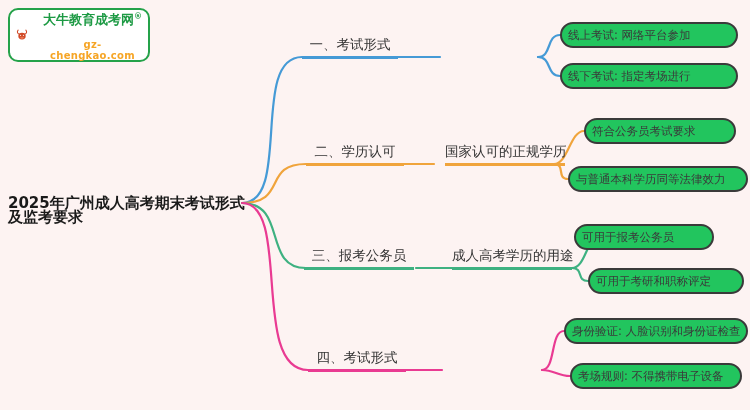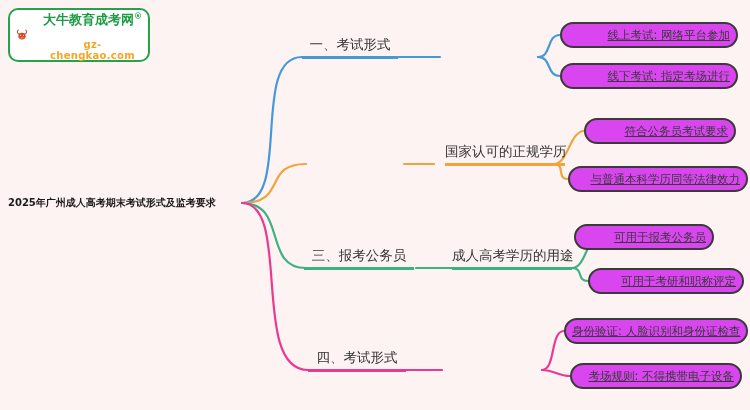--- a/index.html
+++ b/index.html
@@ -16,35 +16,35 @@
 
   
   .logo{position:absolute;left:8px;top:8px;width:142px;height:54px;background:#fff;
         border:2px solid #25a24a;border-radius:10px;display:flex;align-items:center;
         padding:0 6px;box-sizing:border-box;gap:15px;}
   .logo-name{color:#1d9a44;font-weight:bold;font-size:13px;line-height:15px;white-space:nowrap;}
   .logo-name sup{font-size:8px;}
   .logo-domain{color:#f6a525;font-size:10px;font-weight:bold;margin-top:12px;letter-spacing:.3px;text-align:center;}
 
   
-  .central{position:absolute;left:8px;top:196px;width:238px;font-size:10px;font-weight:bold;
+  .central{position:absolute;left:8px;top:196px;width:238px;font-size:15px;font-weight:bold;
            color:#1a1a1a;line-height:14px;}
 
   
   .node{position:absolute;text-align:center;font-size:13.5px;color:#333;line-height:17px;
         padding-bottom:3px;border-bottom:3px solid;white-space:nowrap;box-sizing:border-box;}
   .bd-b0{border-color:#459ad6;}
   .bd-b1{border-color:#f0a43c;}
   .bd-b2{border-color:#3eb181;}
   .bd-b3{border-color:#e93a92;}
 
   
-  .leaf{position:absolute;height:26px;line-height:23px;background:#d946ef;border:2px solid;
-        border-radius:14px;text-align:right;font-size:11.5px;color:#3a3a3a;
-        padding:0 6px;white-space:nowrap;overflow:hidden;box-sizing:border-box;text-decoration:underline;}
+  .leaf{position:absolute;height:26px;line-height:23px;background:#22c55e;border:2px solid;
+        border-radius:14px;text-align:left;font-size:11.5px;color:#3a3a3a;
+        padding:0 6px;white-space:nowrap;overflow:hidden;box-sizing:border-box;}
 </style>
 </head>
 <body>
 
 <div class="stage">
 
   <svg class="links" width="750" height="410" viewBox="0 0 750 410">
 
     <path class="st-b0" d="M 242 203 C 292 203 250 57 302 57"></path>
     <path class="st-b1" d="M 242 203 C 288 203 262 164 306 164"></path>
@@ -80,20 +80,21 @@
       <div class="logo-domain">gz-chengkao.com</div>
     </div>
   </div>
 
   <div class="central">2025年广州成人高考期末考试形式及监考要求</div>
 
   <div class="node bd-b0" style="left:302px;top:36px;width:96px">一、考试形式</div>
   <div class="leaf bd-b0" style="left:560px;top:22px;width:178px">线上考试: 网络平台参加</div>
   <div class="leaf bd-b0" style="left:560px;top:63px;width:178px">线下考试: 指定考场进行</div>
 
+  <div class="node bd-b1" style="left:306px;top:143px;width:98px">二、学历认可</div>
   <div class="node bd-b1" style="left:445px;top:143px;width:120px">国家认可的正规学历</div>
   <div class="leaf bd-b1" style="left:584px;top:118px;width:152px">符合公务员考试要求</div>
   <div class="leaf bd-b1" style="left:568px;top:166px;width:180px">与普通本科学历同等法律效力</div>
 
   <div class="node bd-b2" style="left:304px;top:247px;width:110px">三、报考公务员</div>
   <div class="node bd-b2" style="left:452px;top:247px;width:120px">成人高考学历的用途</div>
   <div class="leaf bd-b2" style="left:574px;top:224px;width:140px">可用于报考公务员</div>
   <div class="leaf bd-b2" style="left:588px;top:268px;width:156px">可用于考研和职称评定</div>
 
   <div class="node bd-b3" style="left:308px;top:349px;width:98px">四、考试形式</div>

